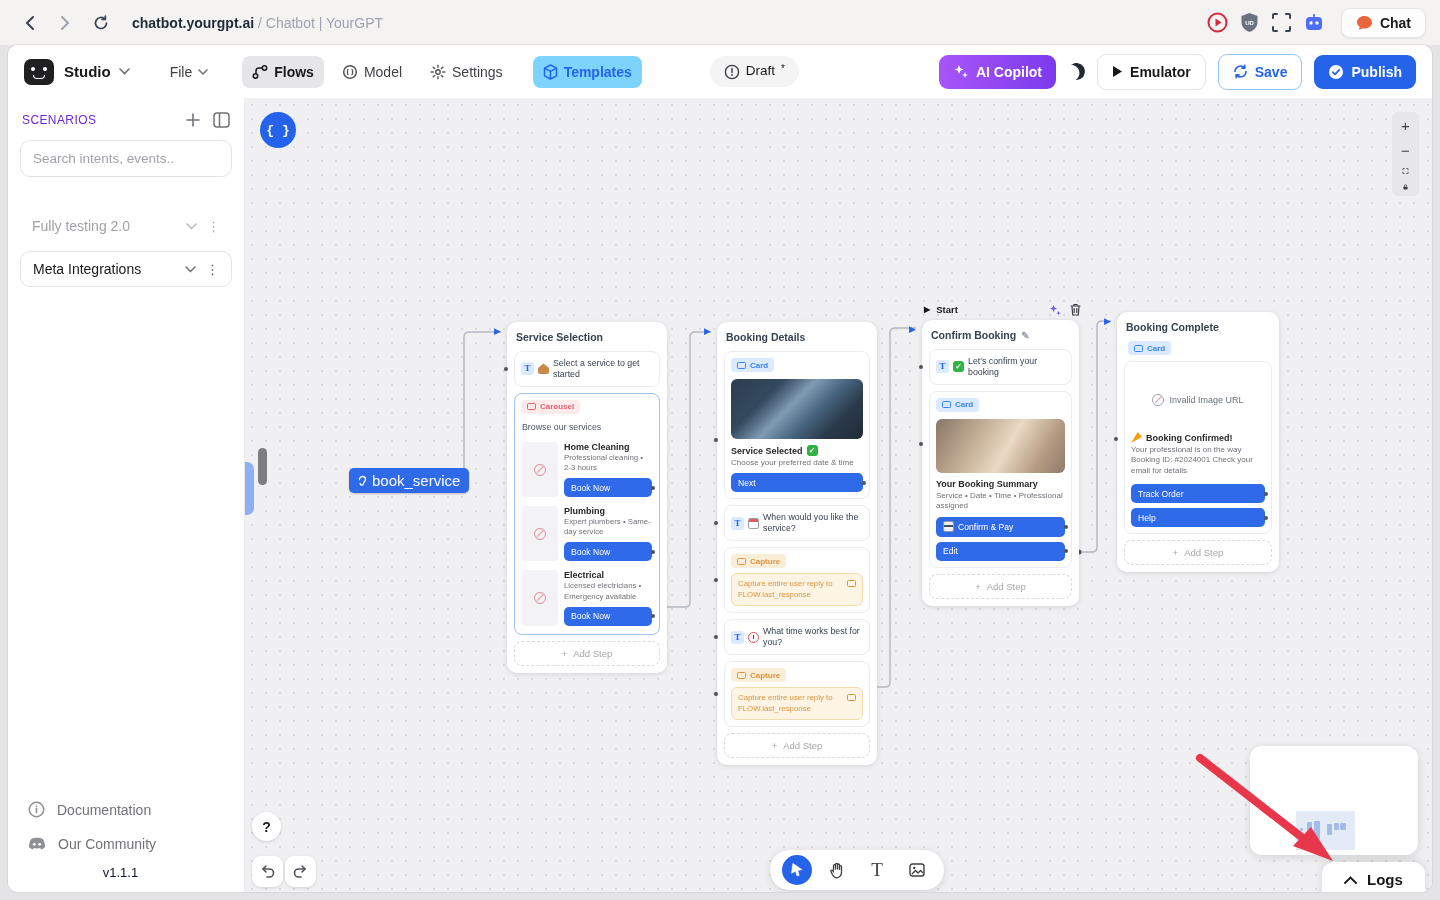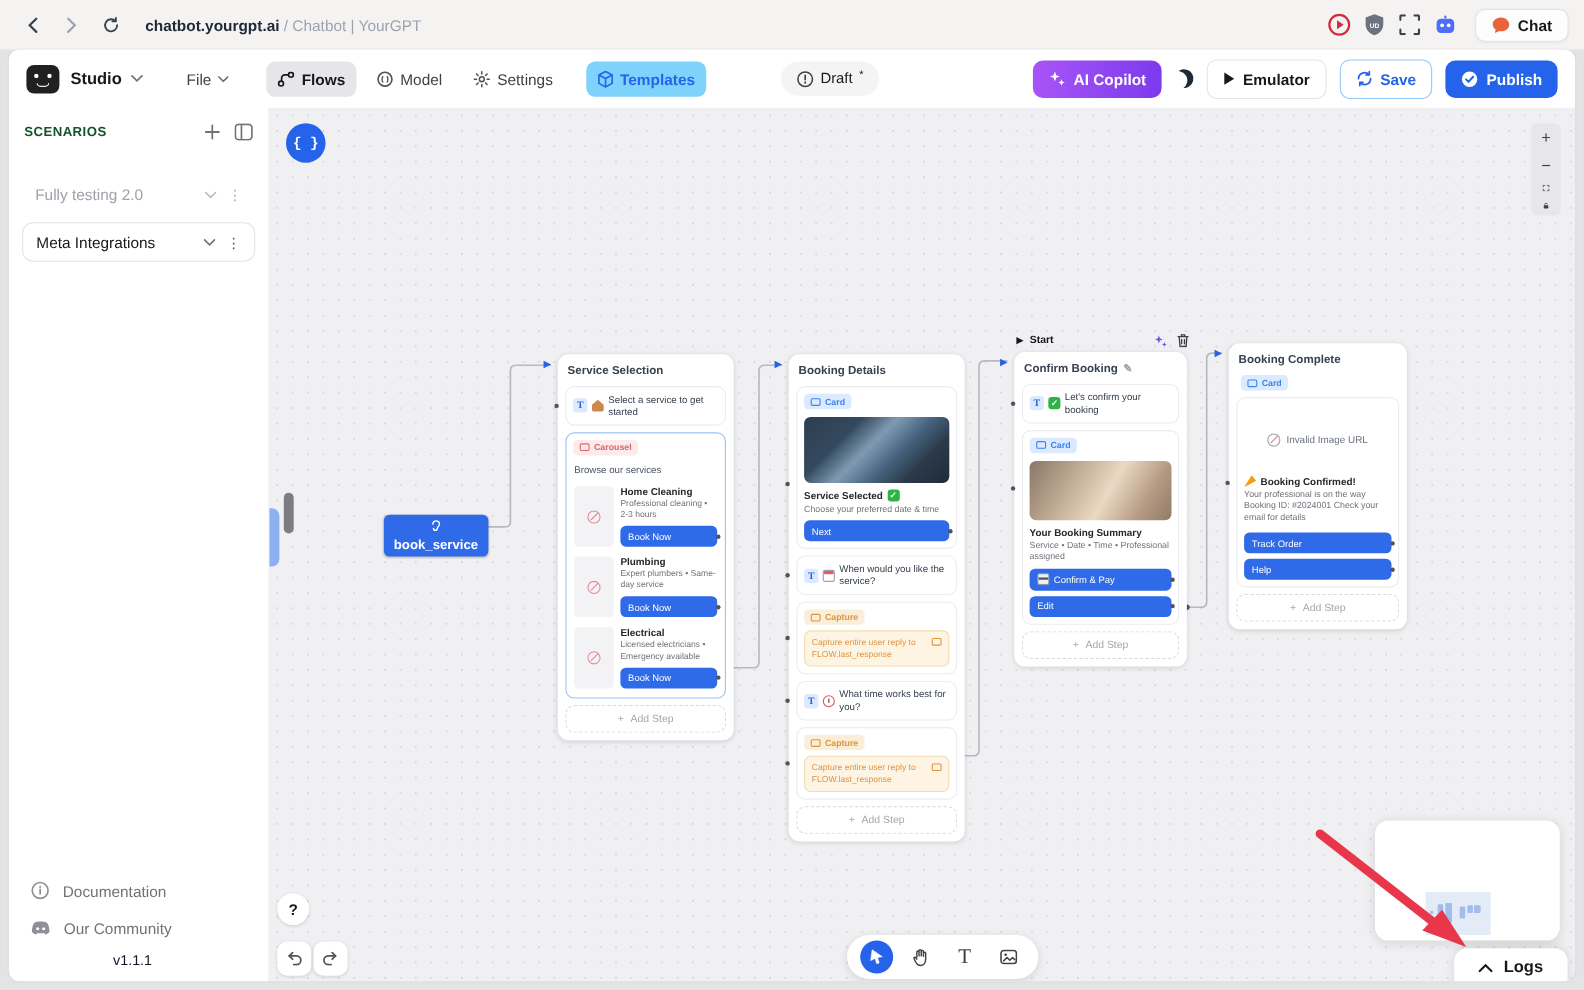--- a/index.html
+++ b/index.html
@@ -40,21 +40,21 @@
   .btn-copilot { background:linear-gradient(90deg,#a855f7,#7c3aed); color:#fff; font-weight:600; }
   .moon { width:17px; height:17px; border-radius:50%; box-shadow:inset -5px 3px 0 0 #1f2937; transform:rotate(15deg); }
   .btn-emulator { background:#fff; border:1px solid #e4e4e7; color:#18181b; font-weight:600; }
   .btn-save { background:#fff; border:1px solid #93c5fd; color:#2563eb; font-weight:600; }
   .btn-publish { background:#2563eb; color:#fff; font-weight:600; }
   .chev { flex:none; }
 
   
   .appbody { display:flex; height:794px; }
   .sidebar { width:237px; flex:none; border-right:1px solid #ececef; position:relative; padding:14px 12px; background:#fff; }
-  .sb-head { display:flex; align-items:center; font-size:12px; font-weight:700; color:#14532d; letter-spacing:.4px; padding:0 2px; }
+  .sb-head { display:flex; align-items:center; font-size:12px; font-weight:400; color:#6d28d9; letter-spacing:.4px; padding:0 2px; }
   .sb-head .sp { margin-left:auto; display:flex; gap:12px; color:#71717a; }
   .search { margin-top:12px; width:100%; height:37px; border:1px solid #e4e4e7; border-radius:10px;
     padding:0 12px; font-size:13.5px; color:#3f3f46; outline:none; background:#fff;
     font-family:"Liberation Sans", sans-serif; }
   .search::placeholder { color:#a1a1aa; }
   .scen-row { display:flex; align-items:center; gap:8px; font-size:14px; padding:9px 12px; border-radius:10px; }
   .scen-muted { color:#a1a1aa; margin-top:32px; }
   .scen-card { color:#18181b; border:1px solid #e4e4e7; margin-top:8px; background:#fff; }
   .scen-row .tools { margin-left:auto; display:flex; align-items:center; gap:10px; color:#a1a1aa; }
   .kebab { font-size:13px; color:#a1a1aa; }
@@ -68,21 +68,21 @@
   .abs { position:absolute; }
   .json-bubble { width:36px; height:36px; border-radius:50%; background:#2563eb; color:#fff;
     display:flex; align-items:center; justify-content:center; font-size:13px; font-weight:700;
     font-family:"Liberation Mono","DejaVu Sans Mono",monospace; }
   .zoom-panel { width:27px; background:#e7e7ea; border-radius:6px; display:flex; flex-direction:column;
     align-items:center; padding:6px 0; gap:10px; color:#3f3f46; }
   .zoom-panel .zi { width:15px; height:15px; display:flex; align-items:center; justify-content:center; font-size:15px; }
   .scrollpill { width:9px; height:37px; border-radius:5px; background:#7c7c82; }
   .edgepill { width:13px; height:53px; border-radius:0 7px 7px 0; background:#8db0f2; }
   .intent-tag { display:flex; align-items:center; gap:5px; background:#2f6ae8; color:#fff;
-    font-size:12px; font-weight:700; border-radius:5px; padding:4px 9px; box-shadow:0 1px 2px rgba(0,0,0,.2);flex-direction:column; }
+    font-size:15px; font-weight:400; border-radius:5px; padding:4px 9px; box-shadow:0 1px 2px rgba(0,0,0,.2); }
   .help-circle { width:29px; height:29px; border-radius:50%; background:#fff; box-shadow:0 1px 3px rgba(0,0,0,.15);
     display:flex; align-items:center; justify-content:center; font-size:14px; font-weight:700; color:#18181b; }
   .ur-btn { width:31px; height:31px; border-radius:9px; background:#fff; box-shadow:0 1px 3px rgba(0,0,0,.12);
     display:flex; align-items:center; justify-content:center; color:#52525b; }
   .toolbar { display:flex; align-items:center; gap:10px; background:#fff; border-radius:999px;
     padding:5px 12px; box-shadow:0 2px 8px rgba(0,0,0,.12); }
   .tool { width:30px; height:30px; border-radius:50%; display:flex; align-items:center; justify-content:center; color:#3f3f46; }
   .tool.sel { background:#2563eb; color:#fff; }
   .tool .tchar { font-family:"Liberation Serif", serif; font-size:19px; }
   .minimap { background:#fff; border-radius:12px; box-shadow:0 2px 10px rgba(0,0,0,.12); }
@@ -304,20 +304,21 @@
         <span class="sp">
           <svg width="16" height="16" viewBox="0 0 16 16">
               <path d="M8 2v12M2 8h12" stroke="#71717a" stroke-width="1.6" stroke-linecap="round"></path>
             </svg>
           <svg width="17" height="16" viewBox="0 0 17 16">
               <rect x="1" y="1" width="15" height="14" rx="3" fill="none" stroke="#71717a" stroke-width="1.5"></rect>
               <path d="M6.5 1v14" stroke="#71717a" stroke-width="1.5"></path>
             </svg>
         </span>
       </div>
+      <input class="search" placeholder="Search intents, events.." style="">
 
       <div class="scen-row scen-muted">
         <span>Fully testing 2.0</span>
         <span class="tools">
           <svg width="11" height="7" viewBox="0 0 11 7">
               <path d="M1 1l4.5 4.5L10 1" stroke="#b9b9c0" stroke-width="1.5" fill="none" stroke-linecap="round"></path>
             </svg>
           <span class="kebab">⋮</span>
         </span>
       </div>

